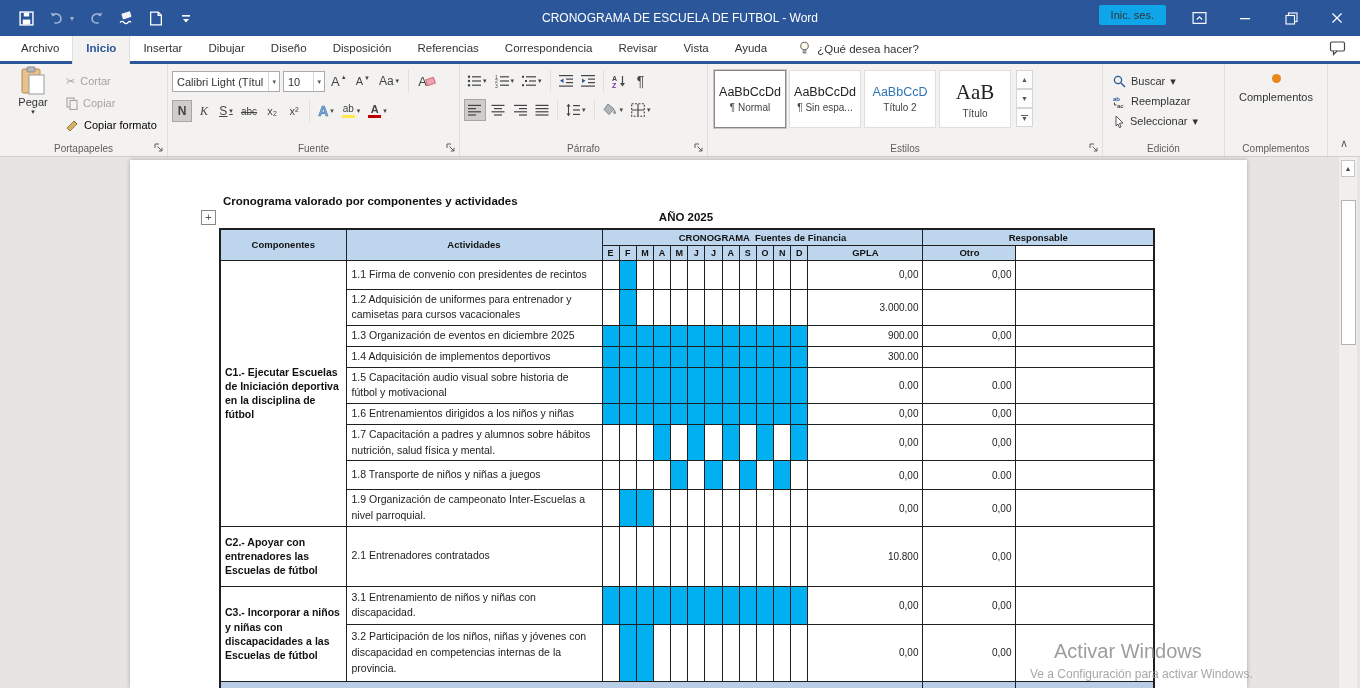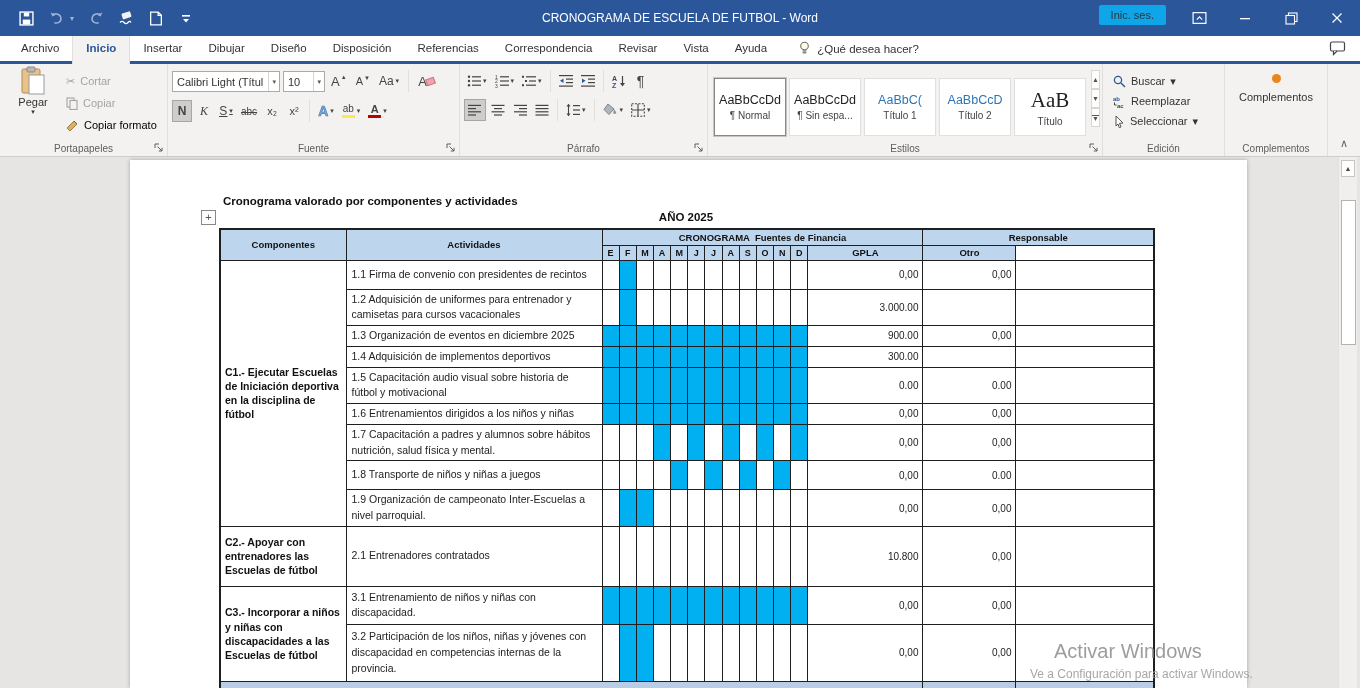--- a/index.html
+++ b/index.html
@@ -436,32 +436,28 @@
         </span>
     </div>
     <div class="rg-label">Párrafo</div>
     <svg class="launcher" width="10" height="10" viewBox="0 0 10 10">
         <path d="M1 1 H5 M1 1 V5 M3.5 3.5 L8 8 M8 8 H4.8 M8 8 V4.8" stroke="#5f5d5b" fill="none"></path>
       </svg>
   </div>
 
   <div class="rgroup" style="width:395px;">
     <div style="display:flex; padding:6px 4px 0 6px;">
-      <div style="display:flex;margin-top:8px;">
+      <div style="display:flex;">
           <div class="stylecard sel">
             <div class="sample">AaBbCcDd</div>
             <div class="slabel">¶ Normal</div>
           </div>
           <div class="stylecard">
             <div class="sample">AaBbCcDd</div>
             <div class="slabel">¶ Sin espa...</div>
-          </div>
-          <div class="stylecard">
-            <div class="sample blue">AaBbC(</div>
-            <div class="slabel">Título 1</div>
           </div>
           <div class="stylecard">
             <div class="sample blue">AaBbCcD</div>
             <div class="slabel">Título 2</div>
           </div>
           <div class="stylecard">
             <div class="sample large">AaB</div>
             <div class="slabel">Título</div>
           </div>
         </div>

